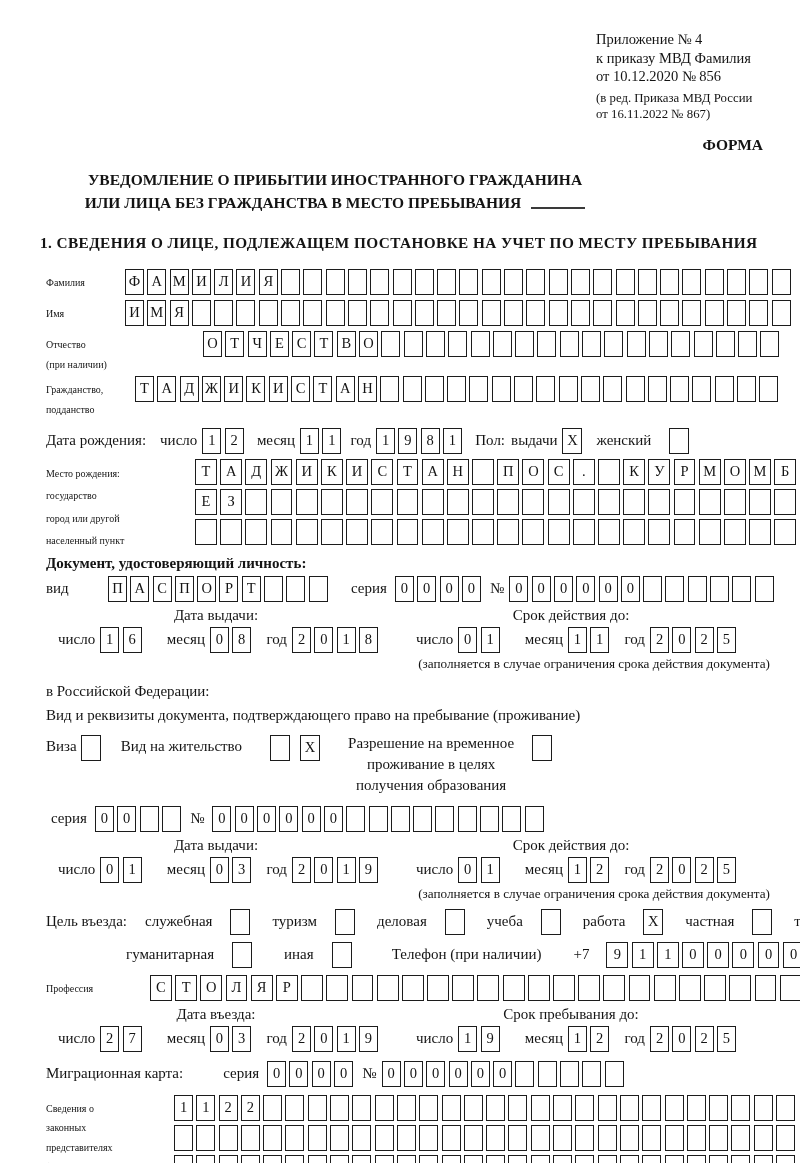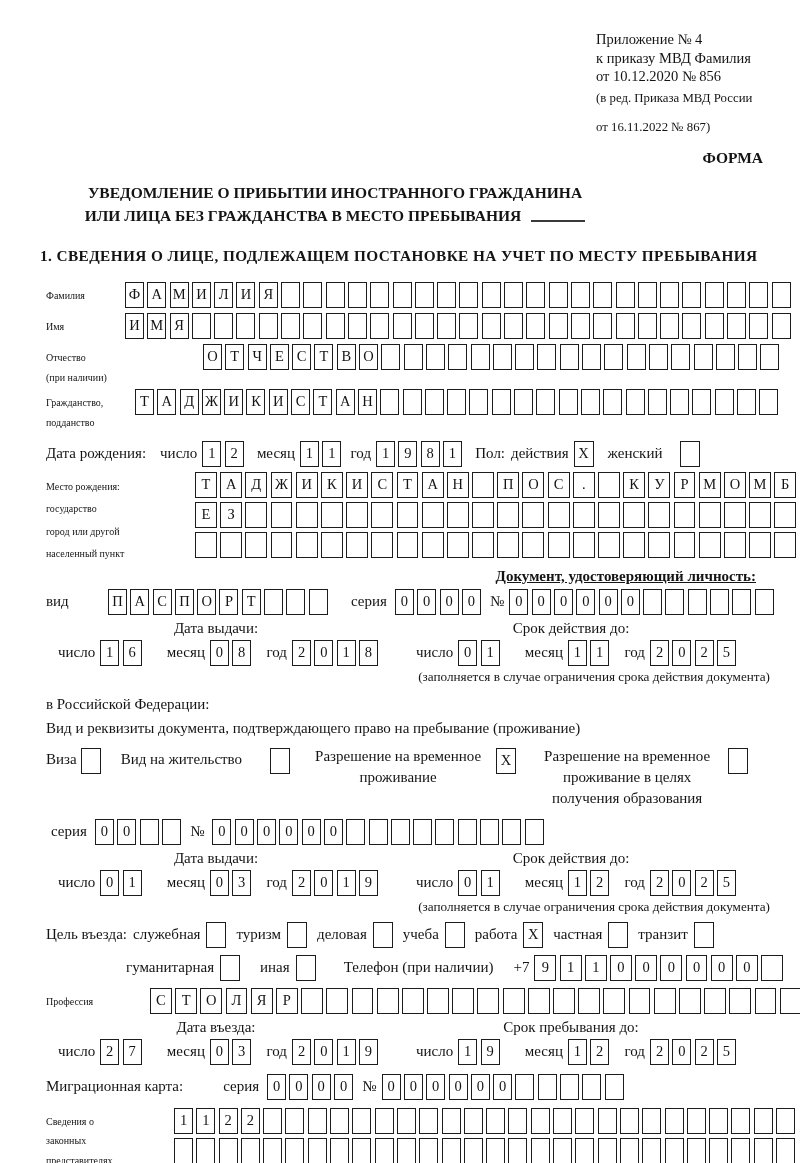--- a/index.html
+++ b/index.html
@@ -4,21 +4,21 @@
 <style>
   html,body{margin:0;padding:0;background:#888;}
   .page{
     width:800px;height:1163px;background:#fff;color:#141414;
     font-family:"Liberation Serif","DejaVu Serif",serif;
     box-sizing:border-box;padding:30px 4px 0 46px;overflow:hidden;
     margin:0 auto;position:relative;
   }
   
   .hdr{width:190px;margin-left:auto;margin-right:10px;font-size:14.5px;line-height:18.5px;}
-  .hdr .small{font-size:12.8px;line-height:16.5px;margin-top:13px;}
+  .hdr .small{font-size:12.8px;line-height:16.5px;}
   .hdr .gap{margin-top:4px;}
   .forma{text-align:right;margin:13px 33px 0 0;font-weight:bold;font-size:15.5px;}
   .title{width:670px;margin:14px 0 0 -46px;text-align:center;font-weight:bold;font-size:15.5px;line-height:23px;}
   .uline{display:inline-block;width:54px;height:2px;border-bottom:2.5px solid #3a3a3a;margin-left:10px;vertical-align:-1px;}
   .sect{margin:20px 0 0 -6px;font-weight:bold;font-size:15.3px;letter-spacing:.4px;white-space:nowrap;}
 
   
   .row{display:flex;align-items:flex-start;margin-bottom:5px;}
   .mt8{margin-top:8px;}
   .lbl{font-size:10px;line-height:20px;padding-top:4px;flex:none;}
@@ -37,21 +37,21 @@
   .wide .cell{width:21.9px;}
   .cbx .cell{width:20px;margin-right:0;}
 
   
   .flabel{font-size:15px;padding-top:4px;flex:none;}
   .ml6{margin-left:6px;} .ml10{margin-left:10px;} .ml14{margin-left:14px;}
   .ml20{margin-left:20px;} .ml28{margin-left:28px;} .ml40{margin-left:40px;}
   .mr5{margin-right:5px;} .mr8{margin-right:8px;}
 
   
-  .dochead{text-align:right;font-weight:bold;font-size:15px;margin:2px 40px 4px 0;text-decoration:underline;}
+  .dochead{text-align:left;font-weight:bold;font-size:15px;margin:2px 40px 4px 0;}
 
   
   .dates{display:flex;margin:4px 0 1px 0;}
   .dcol{flex:none;}
   .dcol.left{width:340px;}
   .dcol.right{width:310px;margin-left:30px;}
   .dtitle{text-align:center;font-size:15px;margin-bottom:3px;}
   .dline{display:flex;align-items:center;}
   .dline .flabel{padding-top:0;margin-right:5px;}
   .dline .cells{margin-right:12px;}
@@ -59,21 +59,21 @@
 
   
   .intro{font-size:15px;line-height:24px;}
   .opts{display:flex;align-items:flex-start;margin:6px 0 10px 0;}
   .optlbl{font-size:15px;padding-top:5px;flex:none;}
   .optblock{font-size:15px;line-height:21px;text-align:center;flex:none;}
   .w176{width:176px;} .w182{width:182px;}
   .opts .cbx{margin-top:2px;}
 
   
-  .prow{display:flex;align-items:center;margin-bottom:7px;}
+  .prow{display:flex;align-items:center;margin-bottom:7px;gap:12px;}
   .prow .flabel{padding-top:0;}
   .prow .cbx{margin-left:6px;}
 </style>
 </head>
 <body>
 
 <div class="page">
 
   <div class="hdr">
     <div>Приложение № 4</div>
@@ -252,21 +252,21 @@
         <span class="cell">1</span>
       </span>
     <span class="flabel ml6 mr5">год</span>
     <span class="cells">
         <span class="cell">1</span>
         <span class="cell">9</span>
         <span class="cell">8</span>
         <span class="cell">1</span>
       </span>
     <span class="flabel ml10">Пол:</span>
-    <span class="flabel ml6 mr5">действия</span>
+    <span class="flabel ml6 mr5">выдачи</span>
     <span class="cells cbx">
         <span class="cell">X</span>
       </span>
     <span class="flabel ml14 mr8">женский</span>
     <span class="cells cbx ml10">
         <span class="cell"></span>
       </span>
   </div>
 
   <div class="row" style="margin-bottom:2px;">
@@ -451,21 +451,20 @@
 
   <div class="opts">
     <span class="optlbl">Виза</span>
     <span class="cells cbx" style="margin-left:4px;">
         <span class="cell"></span>
       </span>
     <span class="optlbl ml20">Вид на жительство</span>
     <span class="cells cbx ml28">
         <span class="cell"></span>
       </span>
-    <div class="optblock w176 ml20">Разрешение на временное проживание</div>
     <span class="cells cbx ml10">
         <span class="cell">X</span>
       </span>
     <div class="optblock w182 ml20">Разрешение на временное проживание в целях получения образования</div>
     <span class="cells cbx ml10">
         <span class="cell"></span>
       </span>
   </div>
 
   <div class="row">

